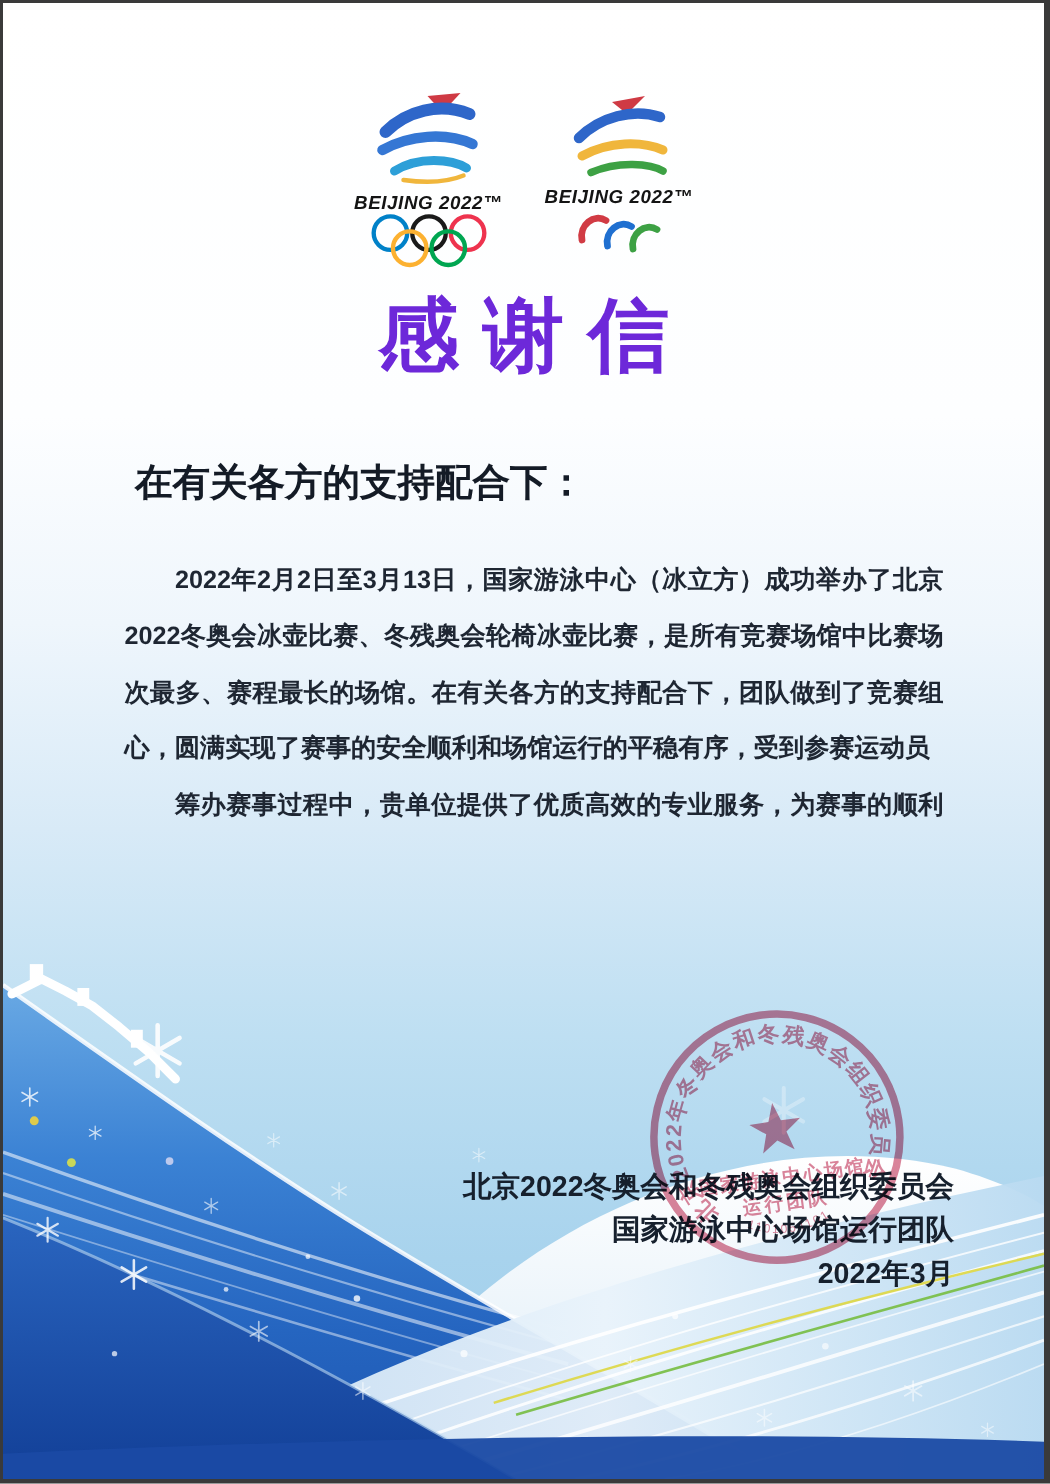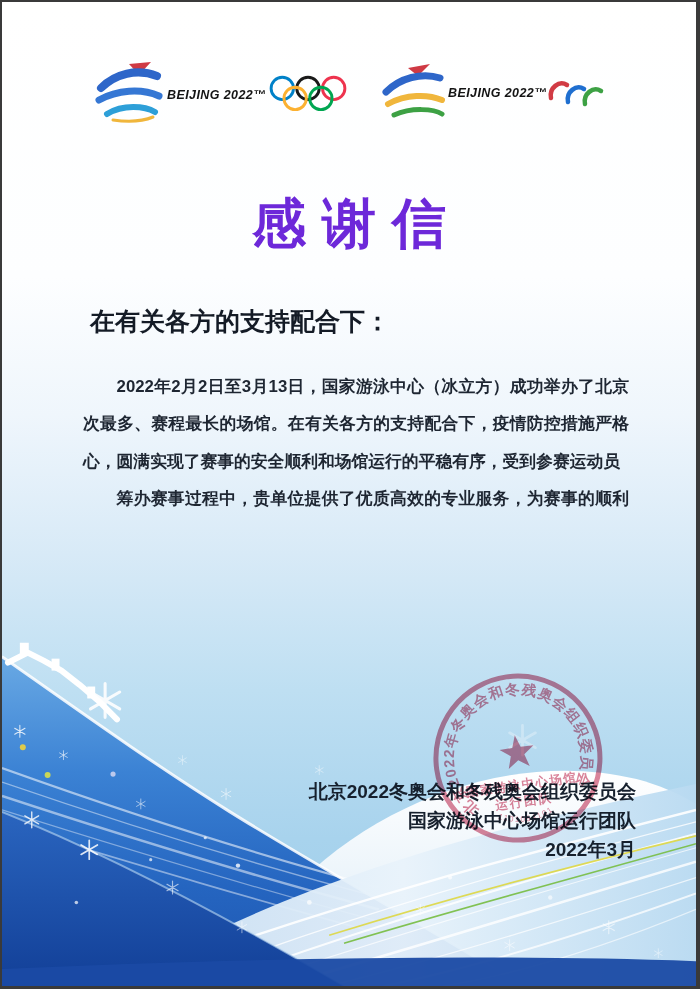--- a/index.html
+++ b/index.html
@@ -6,21 +6,21 @@
   .page{
     position:relative;width:700px;height:989px;margin:0 auto;
     background:#ffffff;overflow:hidden;box-sizing:border-box;
     border-style:solid;border-color:#3a3a3a;border-width:2px 4px 3px 2px;
     font-family:"Liberation Sans","DejaVu Sans",sans-serif;
   }
   .bg{position:absolute;inset:0;width:100%;height:100%;}
   .content{position:absolute;inset:0;}
   
   .logos{position:absolute;top:60px;left:0;right:0;display:flex;justify-content:center;gap:28px;align-items:flex-start;}
-  .logo{display:flex;flex-direction:row;align-items:center;}
+  .logo{display:flex;flex-direction:column;align-items:center;}
   .logo-label{font-size:12.5px;font-weight:800;font-style:italic;letter-spacing:.4px;color:#141414;margin-top:2px;white-space:nowrap;}
   
   .title{position:absolute;top:186px;left:0;width:100%;margin:0;text-align:center;
     font-size:54px;font-weight:900;color:#6d28d9;letter-spacing:16px;text-indent:16px;}
   
   .recipient{position:absolute;left:88px;top:303px;font-size:25px;font-weight:700;color:#141b26;}
   
   .body{position:absolute;left:81px;top:366px;width:546px;color:#1e2632;font-size:16.8px;font-weight:600;}
   .line{height:37.4px;line-height:37.4px;text-align:justify;text-align-last:justify;white-space:nowrap;overflow:visible;}
   .line{white-space:normal;}
@@ -186,21 +186,22 @@
       </div>
     </div>
 
     <h1 class="title" data-name="letter-title">感谢信</h1>
 
     <div class="recipient" data-name="recipient-line">在有关各方的支持配合下：</div>
 
     <div class="body" data-name="letter-body">
       <div class="para" data-name="paragraph-1">
           <div class="line" data-name="letter-line">2022年2月2日至3月13日，国家游泳中心（冰立方）成功举办了北京</div>
-          <div class="line" data-name="letter-line">次最多、赛程最长的场馆。在有关各方的支持配合下，疫情防控措施严格</div>
+          <div class="line" data-name="letter-line">2022冬奥会冰壶比赛、冬残奥会轮椅冰壶比赛，是所有竞赛场馆中比赛场</div>
+          <div class="line" data-name="letter-line">次最多、赛程最长的场馆。在有关各方的支持配合下，团队做到了竞赛组</div>
           <div class="line" data-name="letter-line">心，圆满实现了赛事的安全顺利和场馆运行的平稳有序，受到参赛运动员</div>
         </div>
       <div class="para" data-name="paragraph-2">
           <div class="line" data-name="letter-line">筹办赛事过程中，贵单位提供了优质高效的专业服务，为赛事的顺利</div>
         </div>
     </div>
 
     <div class="signature" data-name="signature-block">
       <div data-name="signature-org-line1">北京2022冬奥会和冬残奥会组织委员会</div>
       <div data-name="signature-org-line2">国家游泳中心场馆运行团队</div>

